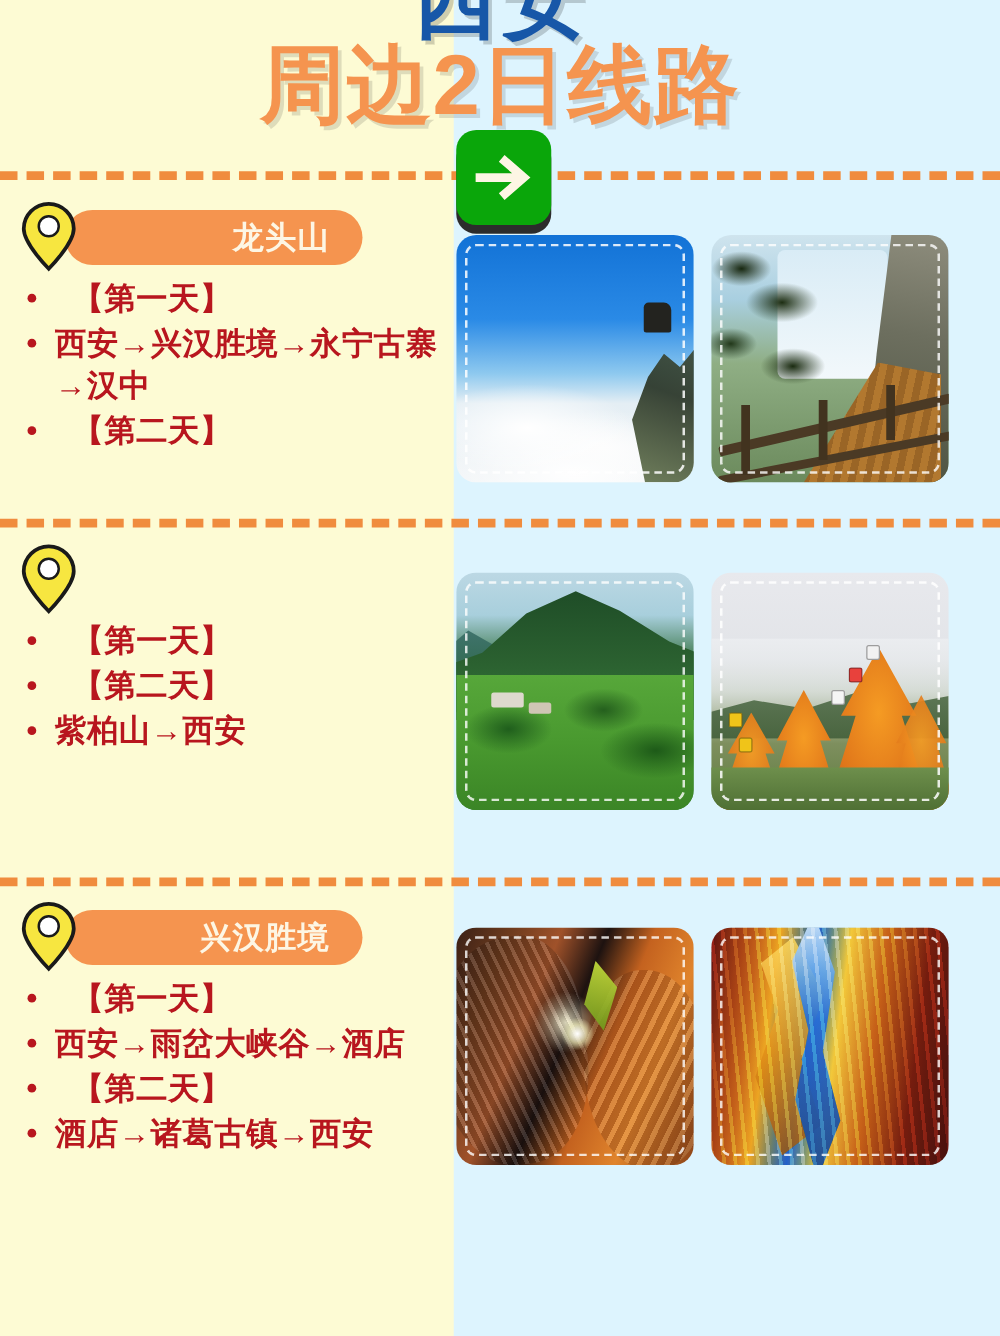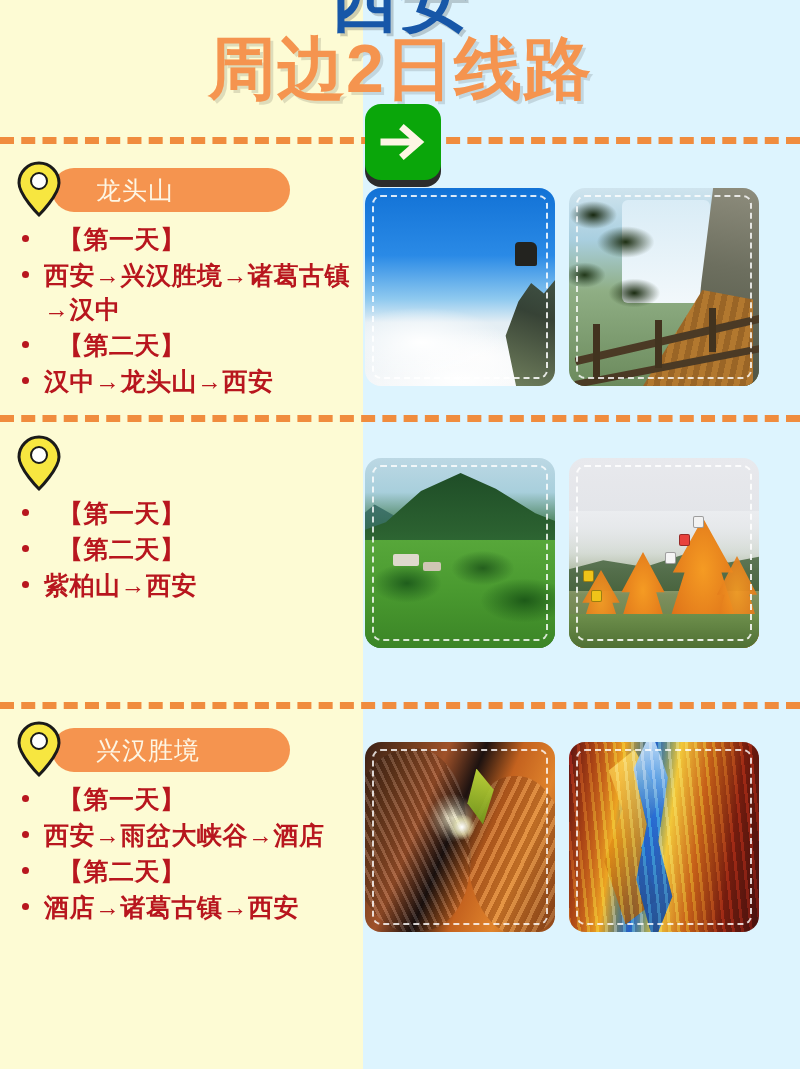--- a/index.html
+++ b/index.html
@@ -123,23 +123,23 @@
   .pill {
     position: absolute;
     left: 38px; top: 0;
     height: 44px;
     padding: 0 26px 0 44px;
     min-width: 238px;
     border-radius: 24px;
     background: #f5944f;
     color: #fdf6e4;
     font-size: 25px;
-    font-weight: 400;
+    font-weight: 700;
     line-height: 44px;
-    text-align: left;
+    text-align: right;
     letter-spacing: 1px;
     white-space: nowrap;
   }
 
   
   .route-list { list-style: none; margin-top: 4px; }
   .route-list li {
     position: relative;
     padding-left: 30px;
     color: #b8161e;
@@ -406,23 +406,22 @@
         <span class="pin">
           <svg viewBox="0 0 46 58" aria-hidden="true">
             <path d="M23 3 C12 3 3 12 3 23 C3 35 23 55 23 55 C23 55 43 35 43 23 C43 12 34 3 23 3 Z" fill="#f7e640" stroke="#1a1a1a" stroke-width="3"></path>
             <circle cx="23" cy="21" r="8" fill="#ffffff" stroke="#1a1a1a" stroke-width="2"></circle>
           </svg>
         </span>
         <span class="pill">龙头山</span>
       </div>
       <ul class="route-list">
         <li class="daytag">【第一天】</li>
-        <li>西安→兴汉胜境→诸葛古镇→汉中</li>
+        <li>西安→兴汉胜境→永宁古寨→汉中</li>
         <li class="daytag">【第二天】</li>
-        <li>汉中→龙头山→西安</li>
       </ul>
     </div>
     <div class="photos">
       <div class="photo">
         <div class="ph-art art-clouds">
           <span class="rock"></span>
             <span class="post"></span>
         </div>
       </div>
       <div class="photo dark">

